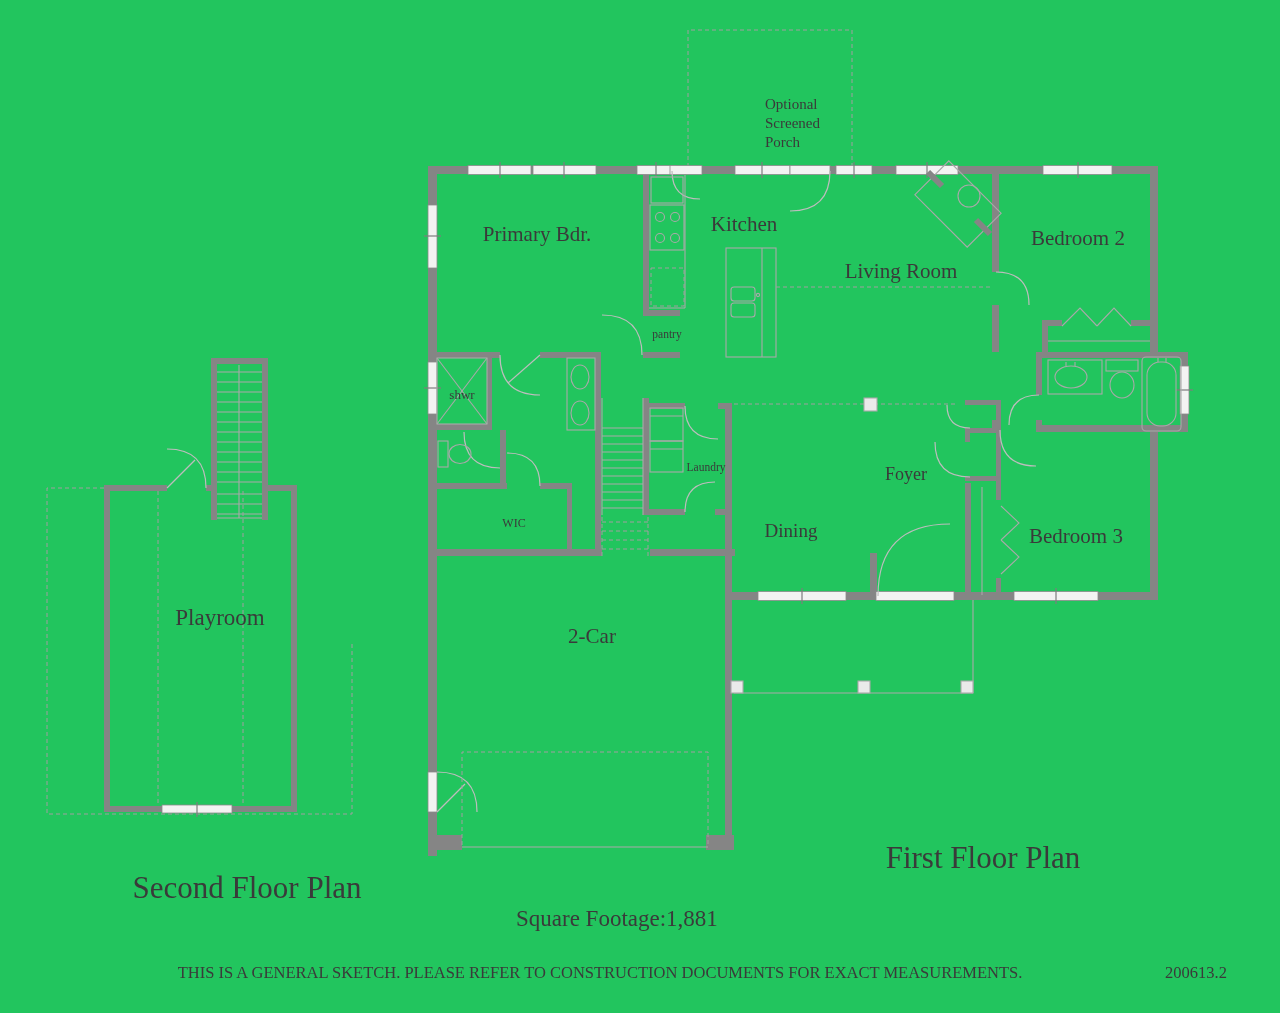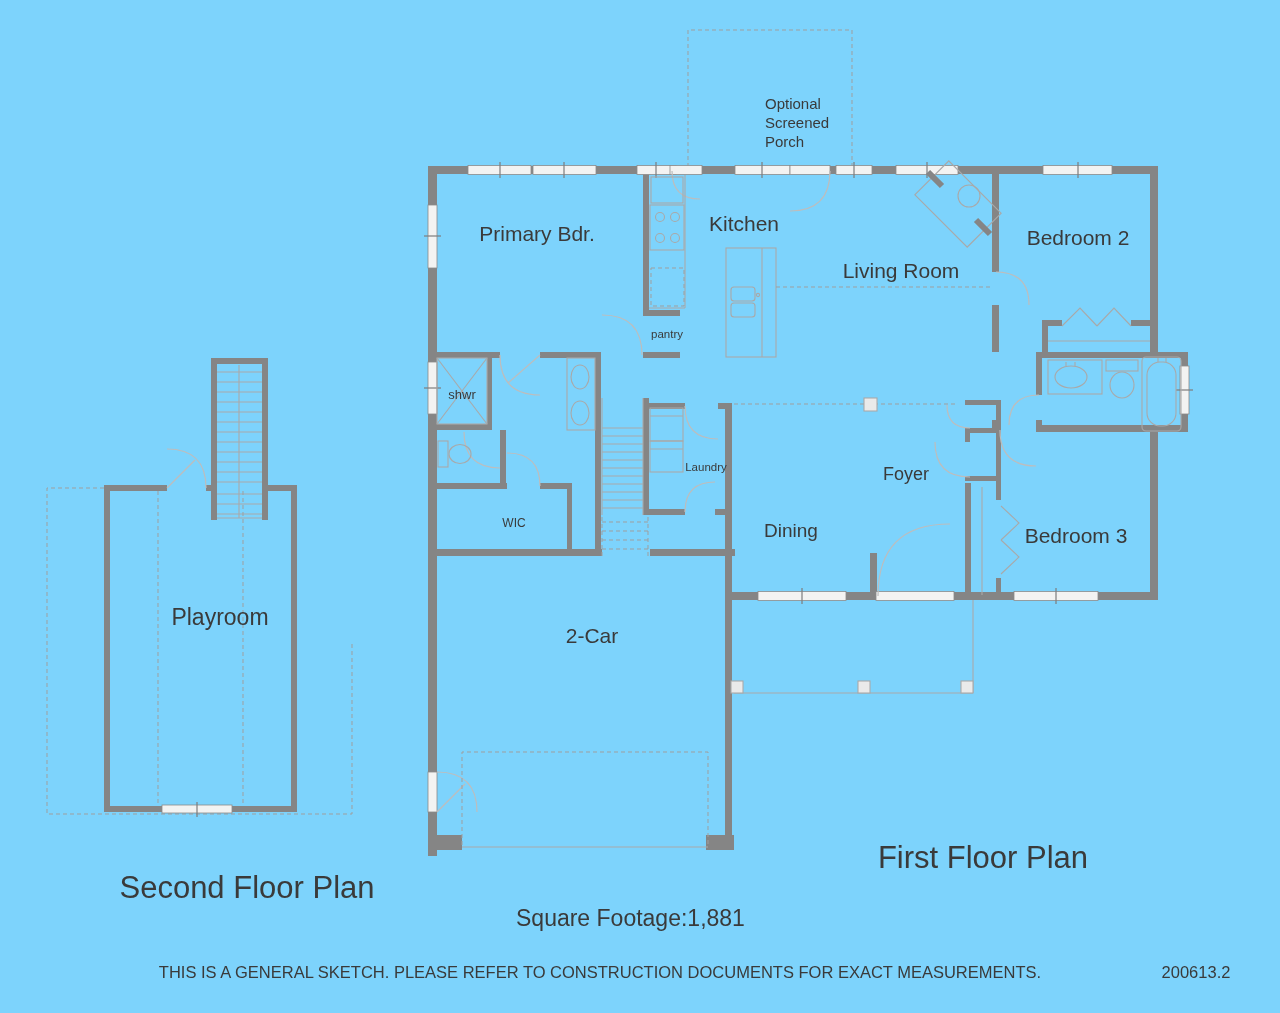--- a/index.html
+++ b/index.html
@@ -1,17 +1,17 @@
 <!DOCTYPE html>
 <html><head>
 <meta charset="utf-8">
 <style>
   html,body{margin:0;padding:0;background:#eaeaea;}
-  #stage{position:relative;width:1280px;height:1013px;background:#7dd3fc;overflow:hidden;
-         font-family:Liberation Sans, sans-serif;}
+  #stage{position:relative;width:1280px;height:1013px;background:#22c55e;overflow:hidden;
+         font-family:Liberation Serif, serif;}
   svg{position:absolute;left:0;top:0;}
   
   .w   {fill:#858585;stroke:none;}                                   
   .tn  {fill:none;stroke:#a9a9a9;stroke-width:1.1;}                  
   .tnf {fill:#eaeaea;stroke:#a9a9a9;stroke-width:1.1;}               
   .dsh {fill:none;stroke:#9f9f9f;stroke-width:1;stroke-dasharray:4 3;}
   .arc {fill:none;stroke:#bdbdbd;stroke-width:1.2;}
   .win {fill:#f3f3f2;stroke:#8a8a8a;stroke-width:0.8;}
   .tick{stroke:#7d7d7d;stroke-width:1.2;}
   .lbl {fill:#3a3a3a;}

